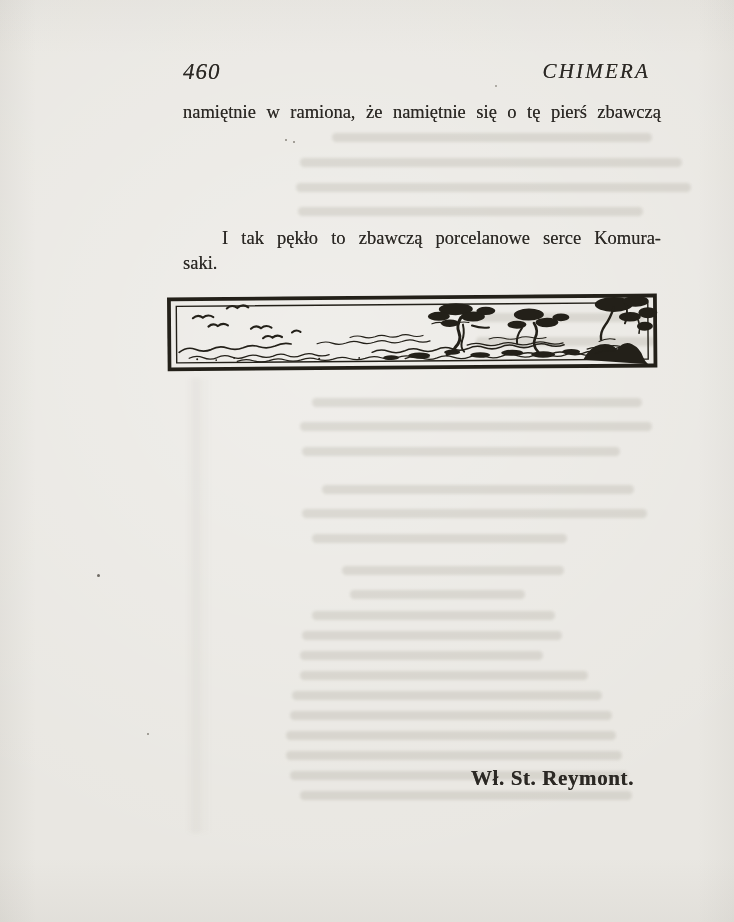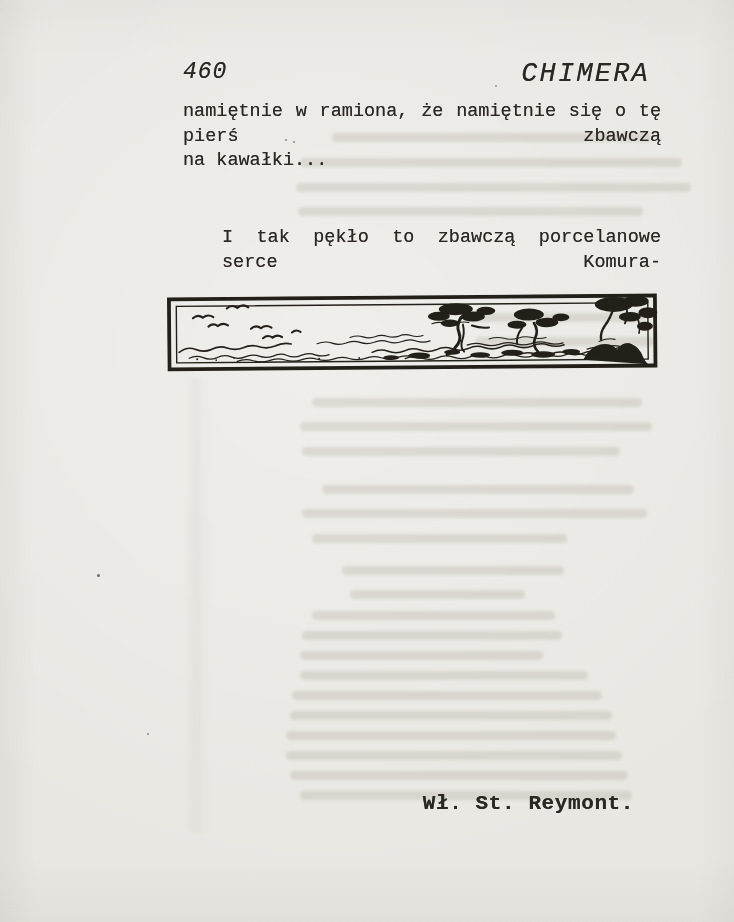--- a/index.html
+++ b/index.html
@@ -1,40 +1,40 @@
 <!DOCTYPE html>
 <html><head>
 <meta charset="utf-8">
 <style>
   html,body{margin:0;padding:0;background:#d8d6d1;}
   .page{
     position:relative;width:734px;height:922px;overflow:hidden;
-    font-family:Liberation Mono, monospace;color:#2b2824;
+    font-family:Liberation Serif, serif;color:#2b2824;
     background:
       radial-gradient(120% 90% at 45% 38%, rgba(255,255,255,0.30), rgba(255,255,255,0) 65%),
       linear-gradient(90deg, rgba(110,104,92,0.07), rgba(110,104,92,0) 5%, rgba(110,104,92,0) 95%, rgba(110,104,92,0.05)),
       linear-gradient(0deg, rgba(110,104,92,0.06), rgba(110,104,92,0) 7%, rgba(110,104,92,0) 94%, rgba(110,104,92,0.04)),
       #e9e7e2;
   }
   .ghost-layer{position:absolute;inset:0;z-index:1;}
   .ghost{position:absolute;height:9px;border-radius:5px;background:rgba(124,117,103,0.17);filter:blur(1.6px);}
   .crease{position:absolute;left:186px;top:378px;width:26px;height:455px;z-index:1;
     background:linear-gradient(90deg, transparent, rgba(110,104,92,0.06) 40%, rgba(110,104,92,0.025) 60%, transparent);
     filter:blur(2px);}
   .speck{position:absolute;border-radius:50%;z-index:2;}
   .pagenum{position:absolute;left:183px;top:59px;z-index:2;font-style:italic;font-size:23px;letter-spacing:1px;text-shadow:0 0 .6px rgba(43,40,36,.7);}
-  .journal{position:absolute;right:84px;top:59px;z-index:2;font-style:italic;font-size:27px;letter-spacing:2.2px;text-shadow:0 0 .6px rgba(43,40,36,.7);}
+  .journal{position:absolute;right:84px;top:59px;z-index:2;font-style:italic;font-size:21px;letter-spacing:2.2px;text-shadow:0 0 .6px rgba(43,40,36,.7);}
   .para{position:absolute;left:183px;width:478px;z-index:2;font-size:18.5px;line-height:24.5px;text-shadow:0 0 .6px rgba(43,40,36,.7);}
   .p1{top:100px;}
   .p2{top:226px;}
   .jline{text-align:justify;text-align-last:justify;}
   .indent{padding-left:39px;}
   .vignette{position:absolute;left:167px;top:295px;width:491px;height:76px;z-index:2;margin:0;
     transform:rotate(-0.45deg);transform-origin:50% 50%;}
-  .signature{position:absolute;left:360px;top:792px;width:274px;z-index:2;text-align:right;
+  .signature{position:absolute;left:360px;top:766px;width:274px;z-index:2;text-align:right;
     font-size:21px;font-weight:600;letter-spacing:.6px;text-shadow:0 0 .6px rgba(43,40,36,.75);}
 </style>
 </head>
 <body>
 
 <div class="page">
 
   <div class="ghost-layer">
       <div class="ghost" style="top: 133px; left: 332px; width: 320px;"></div>
       <div class="ghost" style="top: 158px; left: 300px; width: 382px;"></div>
@@ -61,25 +61,25 @@
       <div class="ghost" style="top: 771px; left: 290px; width: 338px;"></div>
       <div class="ghost" style="top: 791px; left: 300px; width: 332px;"></div>
     </div>
   <div class="crease"></div>
 
   <span class="pagenum">460</span>
   <span class="journal">CHIMERA</span>
 
   <div class="para p1">
     <div class="jline">namiętnie w ramiona, że namiętnie się o tę pierś zbawczą</div>
-    <div>na kawałki...</div>
   </div>
 
   <div class="para p2">
     <div class="jline indent">I tak pękło to zbawczą porcelanowe serce Komura-</div>
+    <div>saki.</div>
   </div>
 
   <figure class="vignette" aria-label="Woodcut-style Japanese landscape vignette in a double-ruled frame: flying birds over drifting mist and water on the left, wind-bent pine trees and a rocky wooded bank on the right">
     <svg width="491" height="76" viewBox="0 0 491 76" xmlns="http://www.w3.org/2000/svg">
       <title>Woodcut-style Japanese landscape vignette in a double-ruled frame: flying birds over drifting mist and water on the left, wind-bent pine trees and a rocky wooded bank on the right</title>
 
       <g stroke="#232019" fill="none">
         <rect x="2.2" y="2.4" width="486" height="70" stroke-width="3.8"></rect>
         <rect x="9.5" y="9.5" width="471.5" height="56.5" stroke-width="1.4"></rect>
       </g>

